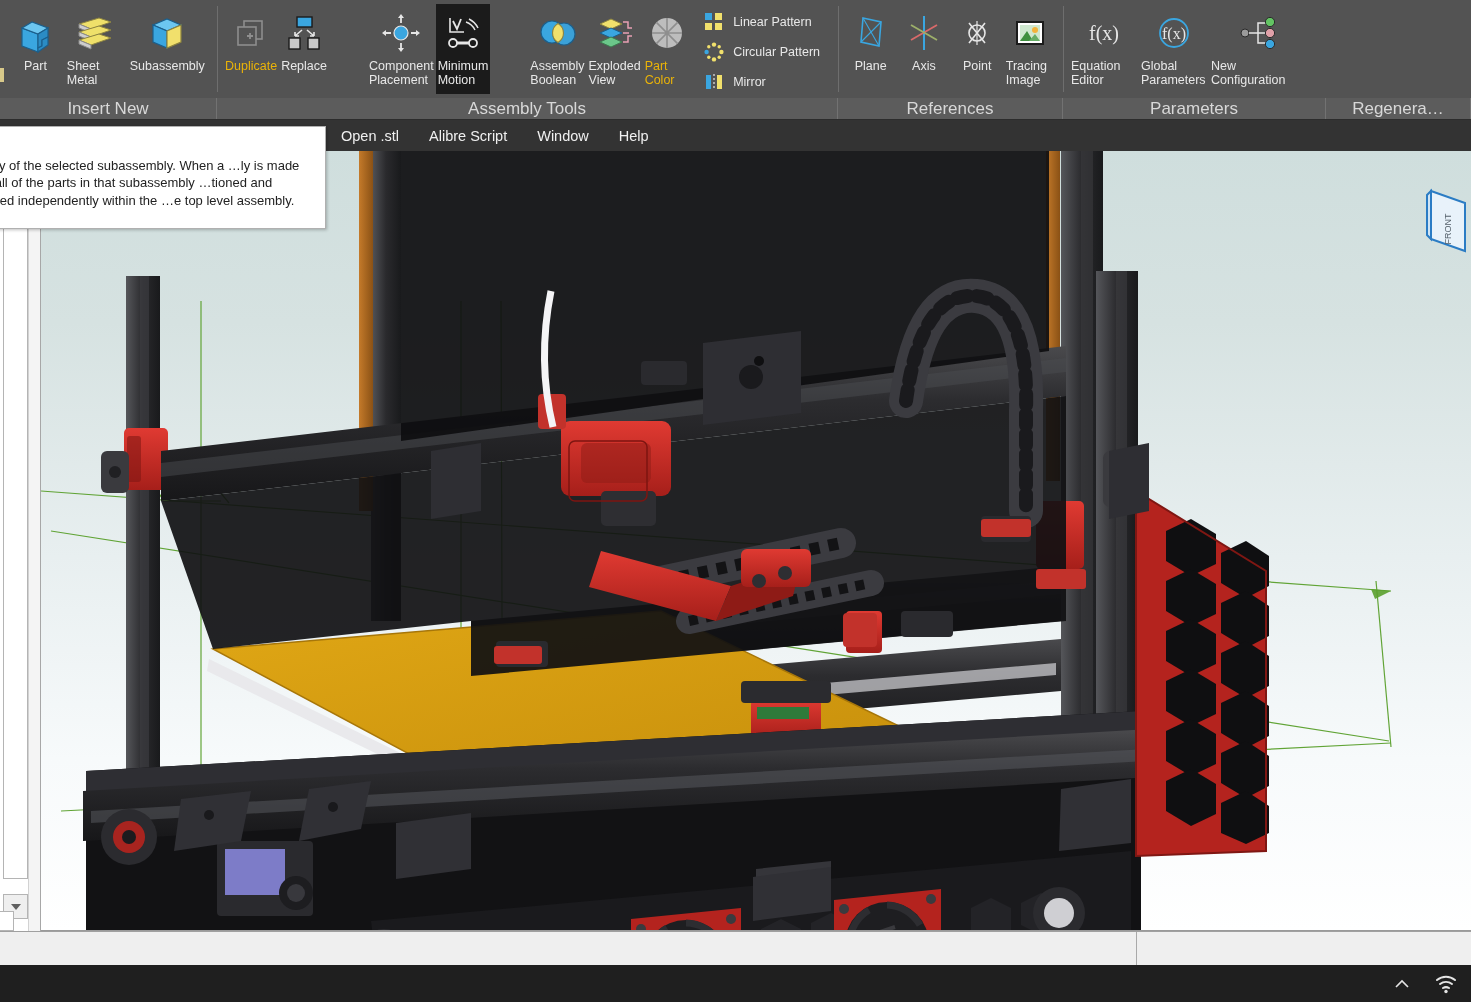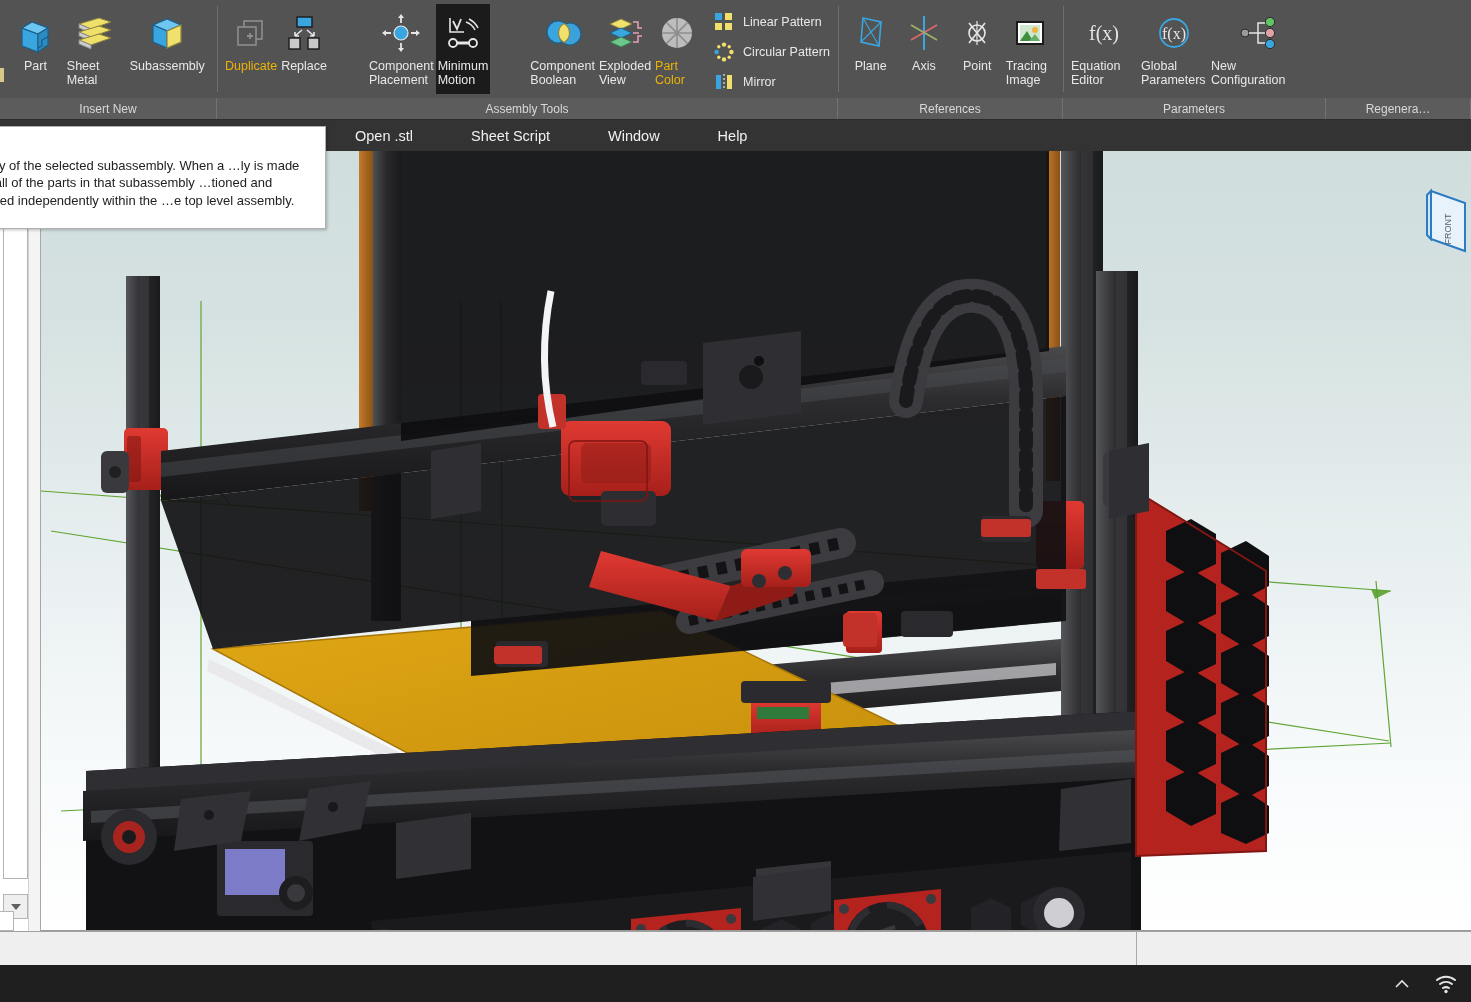--- a/index.html
+++ b/index.html
@@ -49,32 +49,32 @@
   .rlist-item {
     display: flex; align-items: center; gap: 8px;
     color: #e8e8e8; font-size: 12.5px; height: 30px; padding: 0 8px 0 2px;
     cursor: default; white-space: nowrap;
   }
   .rlist-item .ico { width: 22px; height: 22px; display:flex; align-items:center; justify-content:center; }
 
   .group-labels { display: flex; height: 21px; background: #5c5c5c; }
   .glabel {
     display: flex; align-items: center; justify-content: center;
-    color: #d8d8d8; font-size: 12px;
+    color: #d8d8d8; font-size: 17px;
     border-right: 1px solid #727272; position: relative;
   }
   .glabel:first-child { border-left: none; }
 
   
   .menubar {
     position: absolute; left: 0; top: 120px; width: 1471px; height: 31px;
     background: #333333; display: flex; align-items: center;
     padding-left: 8px; color: #f0f0f0; font-size: 14.5px; z-index: 5;
   }
-  .menu-item { padding: 4px 29px; cursor: default; white-space: nowrap; }
+  .menu-item { padding: 4px 15px; cursor: default; white-space: nowrap; }
 
   
   .viewport-frame {
     position: absolute; left: 41px; top: 151px;
     width: 1430px; height: 780px;
     background: linear-gradient(to bottom, #cfdedd 0%, #d6e2e1 22%, #e8eff0 52%, #f7fafb 78%, #ffffff 100%);
     overflow: hidden;
   }
   .viewport-frame::after {
     content:""; position:absolute; left:0; right:0; bottom:0; height:1px; background:#9a9a9a;
@@ -244,21 +244,21 @@
         </div>
 
         <div class="rbtn wide">
           <span class="ico">
             <svg width="42" height="42" viewBox="0 0 42 42">
               <circle cx="16" cy="20" r="11" fill="#3aa6e0" stroke="#1b5f8c" stroke-width="1.2"></circle>
               <circle cx="28" cy="22" r="11" fill="#3aa6e0" stroke="#1b5f8c" stroke-width="1.2" opacity="0.95"></circle>
               <path d="M22 11.5 a11 11 0 0 0 0 19 a11 11 0 0 0 0 -19 z" fill="#f1e06c" stroke="#8d8440" stroke-width="1.1"></path>
             </svg>
           </span>
-          <span class="lbl">Component Boolean</span>
+          <span class="lbl">Assembly Boolean</span>
         </div>
 
         <div class="rbtn">
           <span class="ico">
             <svg width="42" height="42" viewBox="0 0 42 42">
               <polygon points="6,12 17,7 28,12 17,17" fill="#f1e06c" stroke="#8d8440" stroke-width="1"></polygon>
               <polygon points="6,21 17,16 28,21 17,26" fill="#3aa6e0" stroke="#1b5f8c" stroke-width="1"></polygon>
               <polygon points="6,30 17,25 28,30 17,35" fill="#6bc78a" stroke="#3c7a4e" stroke-width="1"></polygon>
               <path d="M29 10 h5 v6 h4 M29 21 h6 M29 30 h5 v-6 h4" stroke="#e9a0b4" stroke-width="1.5" fill="none"></path>
             </svg>
@@ -403,21 +403,21 @@
       <div class="glabel" style="width:263px">Parameters</div>
       <div class="glabel" style="width:145px">Regenera…</div>
     </div>
   </div>
 
   <div class="edge-sliver"></div>
 
   <div class="menubar">
     <div style="width:318px"></div>
     <div class="menu-item">Open .stl</div>
-    <div class="menu-item">Sheet Script</div>
+    <div class="menu-item">Alibre Script</div>
     <div class="menu-item">Window</div>
     <div class="menu-item">Help</div>
   </div>
 
   <div class="viewport-frame">
 
     <svg width="1430" height="780" viewBox="0 0 1430 780" style="display:block">
       <defs>
         <linearGradient id="alum" x1="0" y1="0" x2="0" y2="1">
           <stop offset="0%" stop-color="#4a4a4d"></stop>

